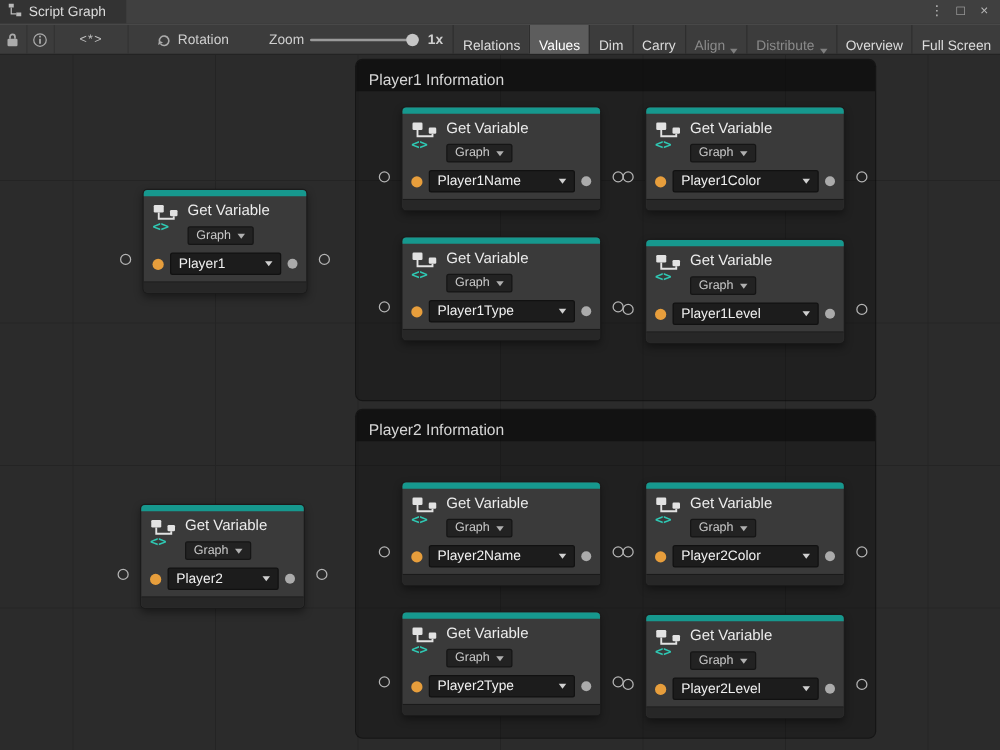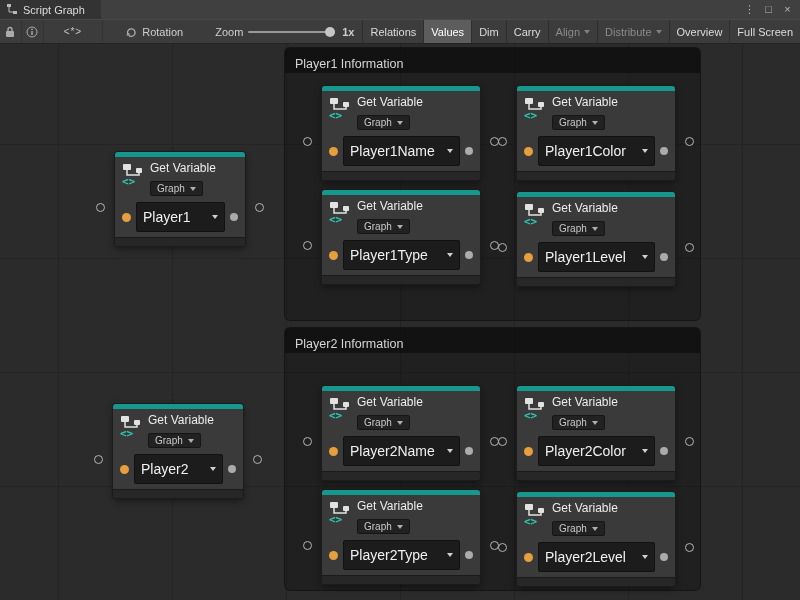--- a/index.html
+++ b/index.html
@@ -17,21 +17,21 @@
   .toolbar { height:25px; background:#3c3c3c; border-top:1px solid #484848; border-bottom:1px solid #232323; display:flex; align-items:center; font-size:11px; color:#d6d6d6; flex:0 0 auto; }
   .tb-icon-btn { width:24px; height:100%; display:flex; align-items:center; justify-content:center; border-right:1px solid #333; }
   .tb-unit-btn { padding:0 20px; height:100%; display:flex; align-items:center; justify-content:center; border-right:1px solid #333; color:#c4c4c4; font-size:10px; letter-spacing:1px; }
   .tb-rotation { display:flex; gap:5px; padding:0 8px; margin-left:14px; color:#cfcfcf; }
   .zoom-label { margin-left:24px; color:#cfcfcf; }
   .zoom-slider { position:relative; width:96px; height:12px; margin:0 5px; }
   .zoom-track { position:absolute; left:0; right:0; top:5px; height:2px; background:#9a9a9a; border-radius:1px; }
   .zoom-knob { position:absolute; right:0; top:1px; width:10px; height:10px; border-radius:50%; background:#c6c6c6; }
   .zoom-value { margin:0 8px 0 2px; color:#cfcfcf;font-weight:bold; }
   .tb-buttons { margin-left:auto; display:flex; height:100%; }
-  .tb-btn { display:flex; align-items:center; gap:4px; padding:0 7px; border-left:1px solid #2e2e2e; color:#dcdcdc; white-space:nowrap; }
+  .tb-btn { display:flex; align-items:flex-end; gap:4px; padding:0 7px; border-left:1px solid #2e2e2e; color:#dcdcdc; white-space:nowrap; }
   .tb-btn.active { background:#5d5d5d; color:#ffffff; }
   .tb-btn.disabled { color:#8b8b8b; }
   .dd-arrow { width:0; height:0; border-left:3px solid transparent; border-right:3px solid transparent; border-top:4px solid currentColor; opacity:.85; flex:0 0 auto; }
 
   
   .canvas { position:relative; flex:1; overflow:hidden;
     background-color:#2b2b2b;
     background-image:
       linear-gradient(to right, #242424 1px, transparent 1px),
       linear-gradient(to bottom, #242424 1px, transparent 1px);
@@ -47,21 +47,21 @@
   .accent { height:5px; background:#16988e; border-radius:3px 3px 0 0; }
   .head { display:flex; gap:5px; padding:4px 7px 3px 6px; align-items:flex-start; }
   .vicon { flex:0 0 auto; margin-top:1px; }
   .headtxt { display:flex; flex-direction:column; gap:6px; }
   .ntitle { color:#ececec; font-size:12px; line-height:14px; }
   .kind-dd { display:inline-flex; align-items:center; gap:5px; align-self:flex-start; background:#222222; border:1px solid #151515; border-radius:2px; padding:1px 6px; color:#c9c9c9; font-size:10px; height:15px; }
   .nrow { display:flex; align-items:center; gap:5px; padding:3px 7px 5px 7px; }
   .port { flex:0 0 auto; width:9px; height:9px; border-radius:50%; }
   .port.orange { background:#e79e3c; }
   .port.gray { width:8px; height:8px; background:#ababab; }
-  .var-dd { flex:1; display:flex; align-items:center; justify-content:space-between; background:#1c1c1c; border:1px solid #111111; border-radius:2px; height:30px; padding:0 6px; color:#f0f0f0; font-size:14px; }
+  .var-dd { flex:1; display:flex; align-items:center; justify-content:space-between; background:#1c1c1c; border:1px solid #111111; border-radius:2px; height:18px; padding:0 6px; color:#f0f0f0; font-size:11px; }
   .nfooter { height:9px; background:#272727; border-top:1px solid #1a1a1a; border-radius:0 0 3px 3px; }
   .outer-port { position:absolute; top:51px; width:9px; height:9px; border:1px solid #b5b5b5; border-radius:50%; background:transparent; }
   .op-left { left:-19px; }
   .op-right { right:-19px; }
 </style>
 </head>
 <body>
 
 <div class="app">
 

